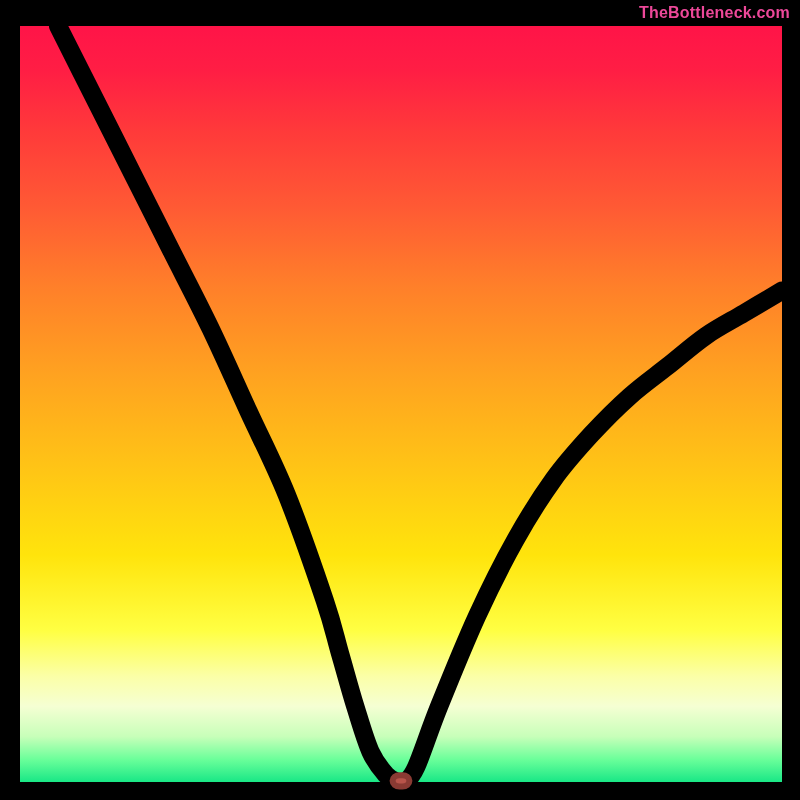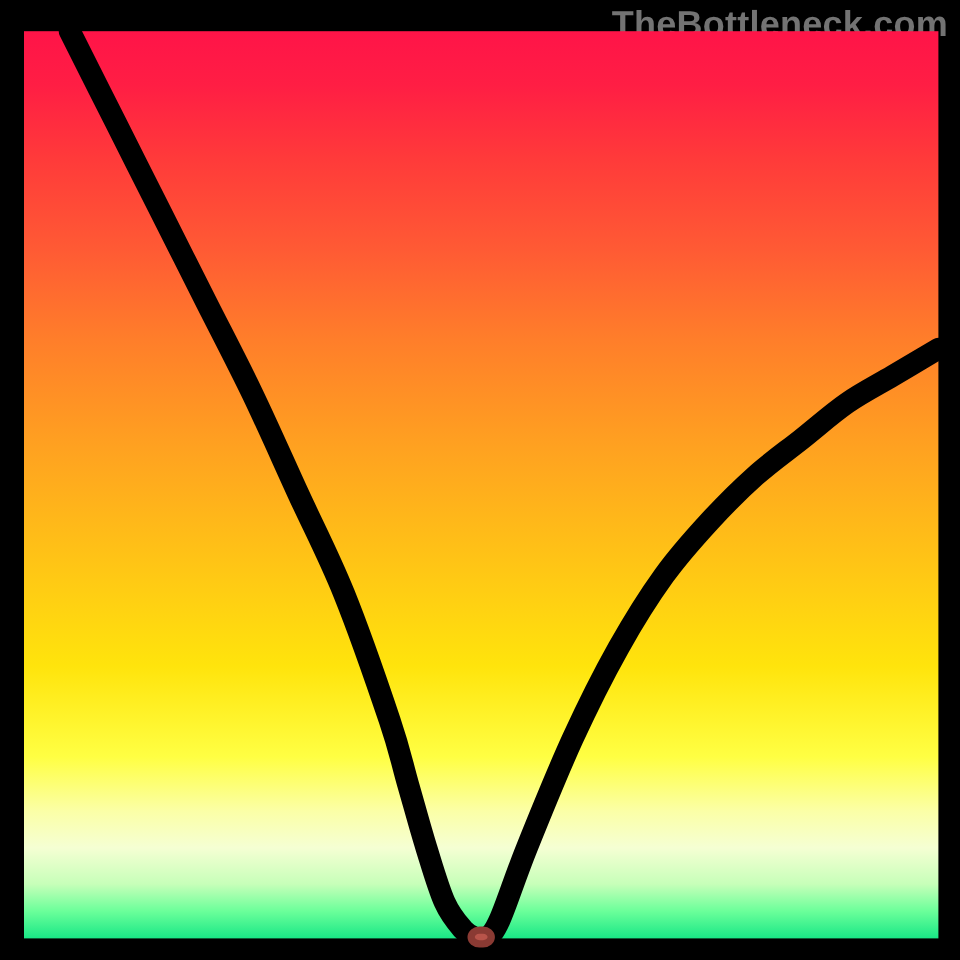--- a/index.html
+++ b/index.html
@@ -14,23 +14,23 @@
   .frame {
     position: relative;
     width: 800px;
     height: 800px;
     background: #000;
   }
   .watermark {
     position: absolute;
     top: 4px;
     right: 10px;
-    font-size: 30px;
+    font-size: 16px;
     font-weight: 600;
-    color: #737373;
+    color: #ec4899;
     letter-spacing: 0.2px;
     user-select: none;
   }
   .plot {
     position: absolute;
     left: 20px;
     top: 26px;
     width: 762px;
     height: 756px;
     background: linear-gradient(

